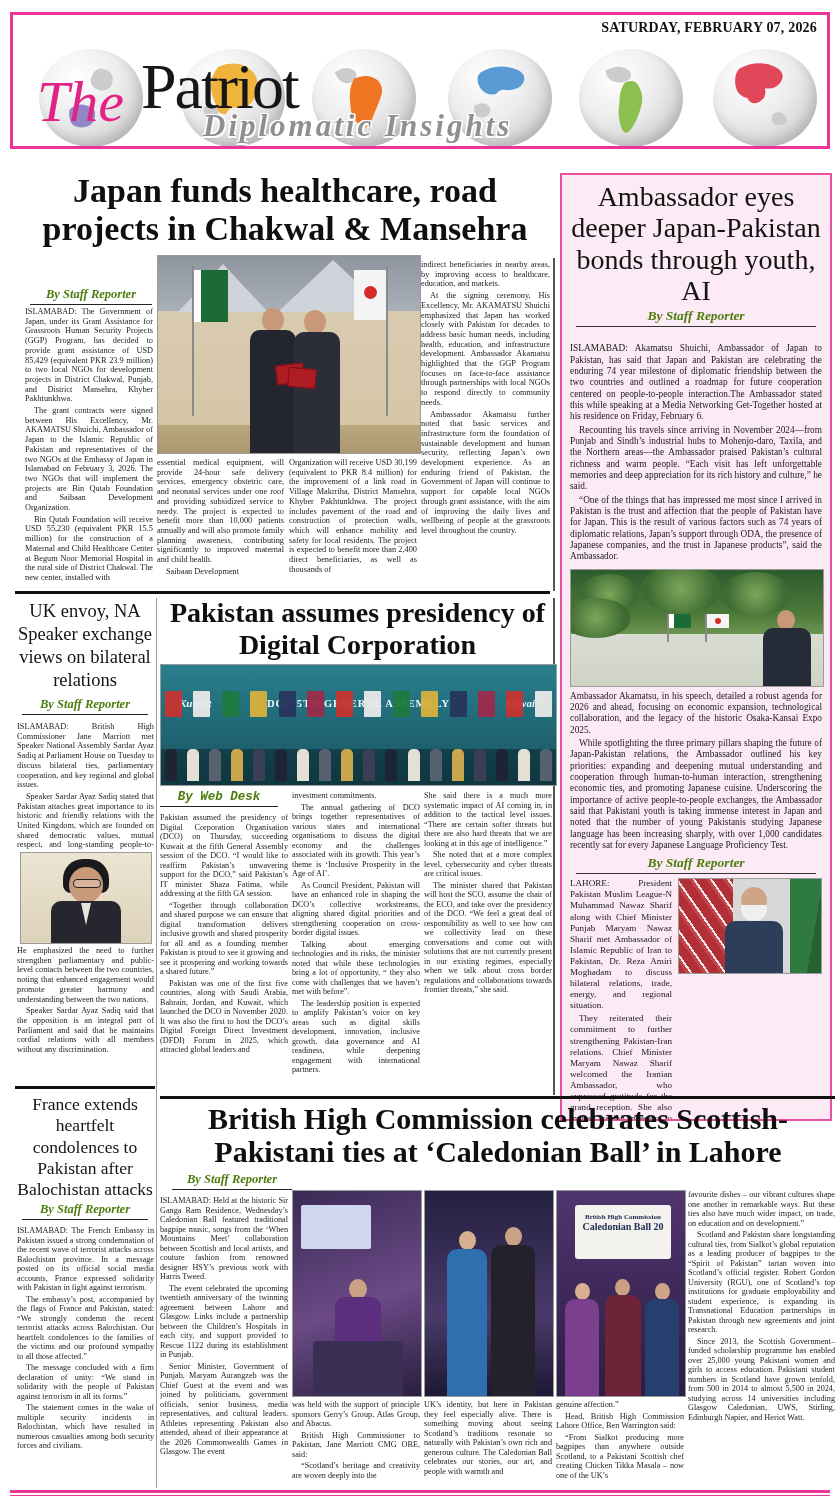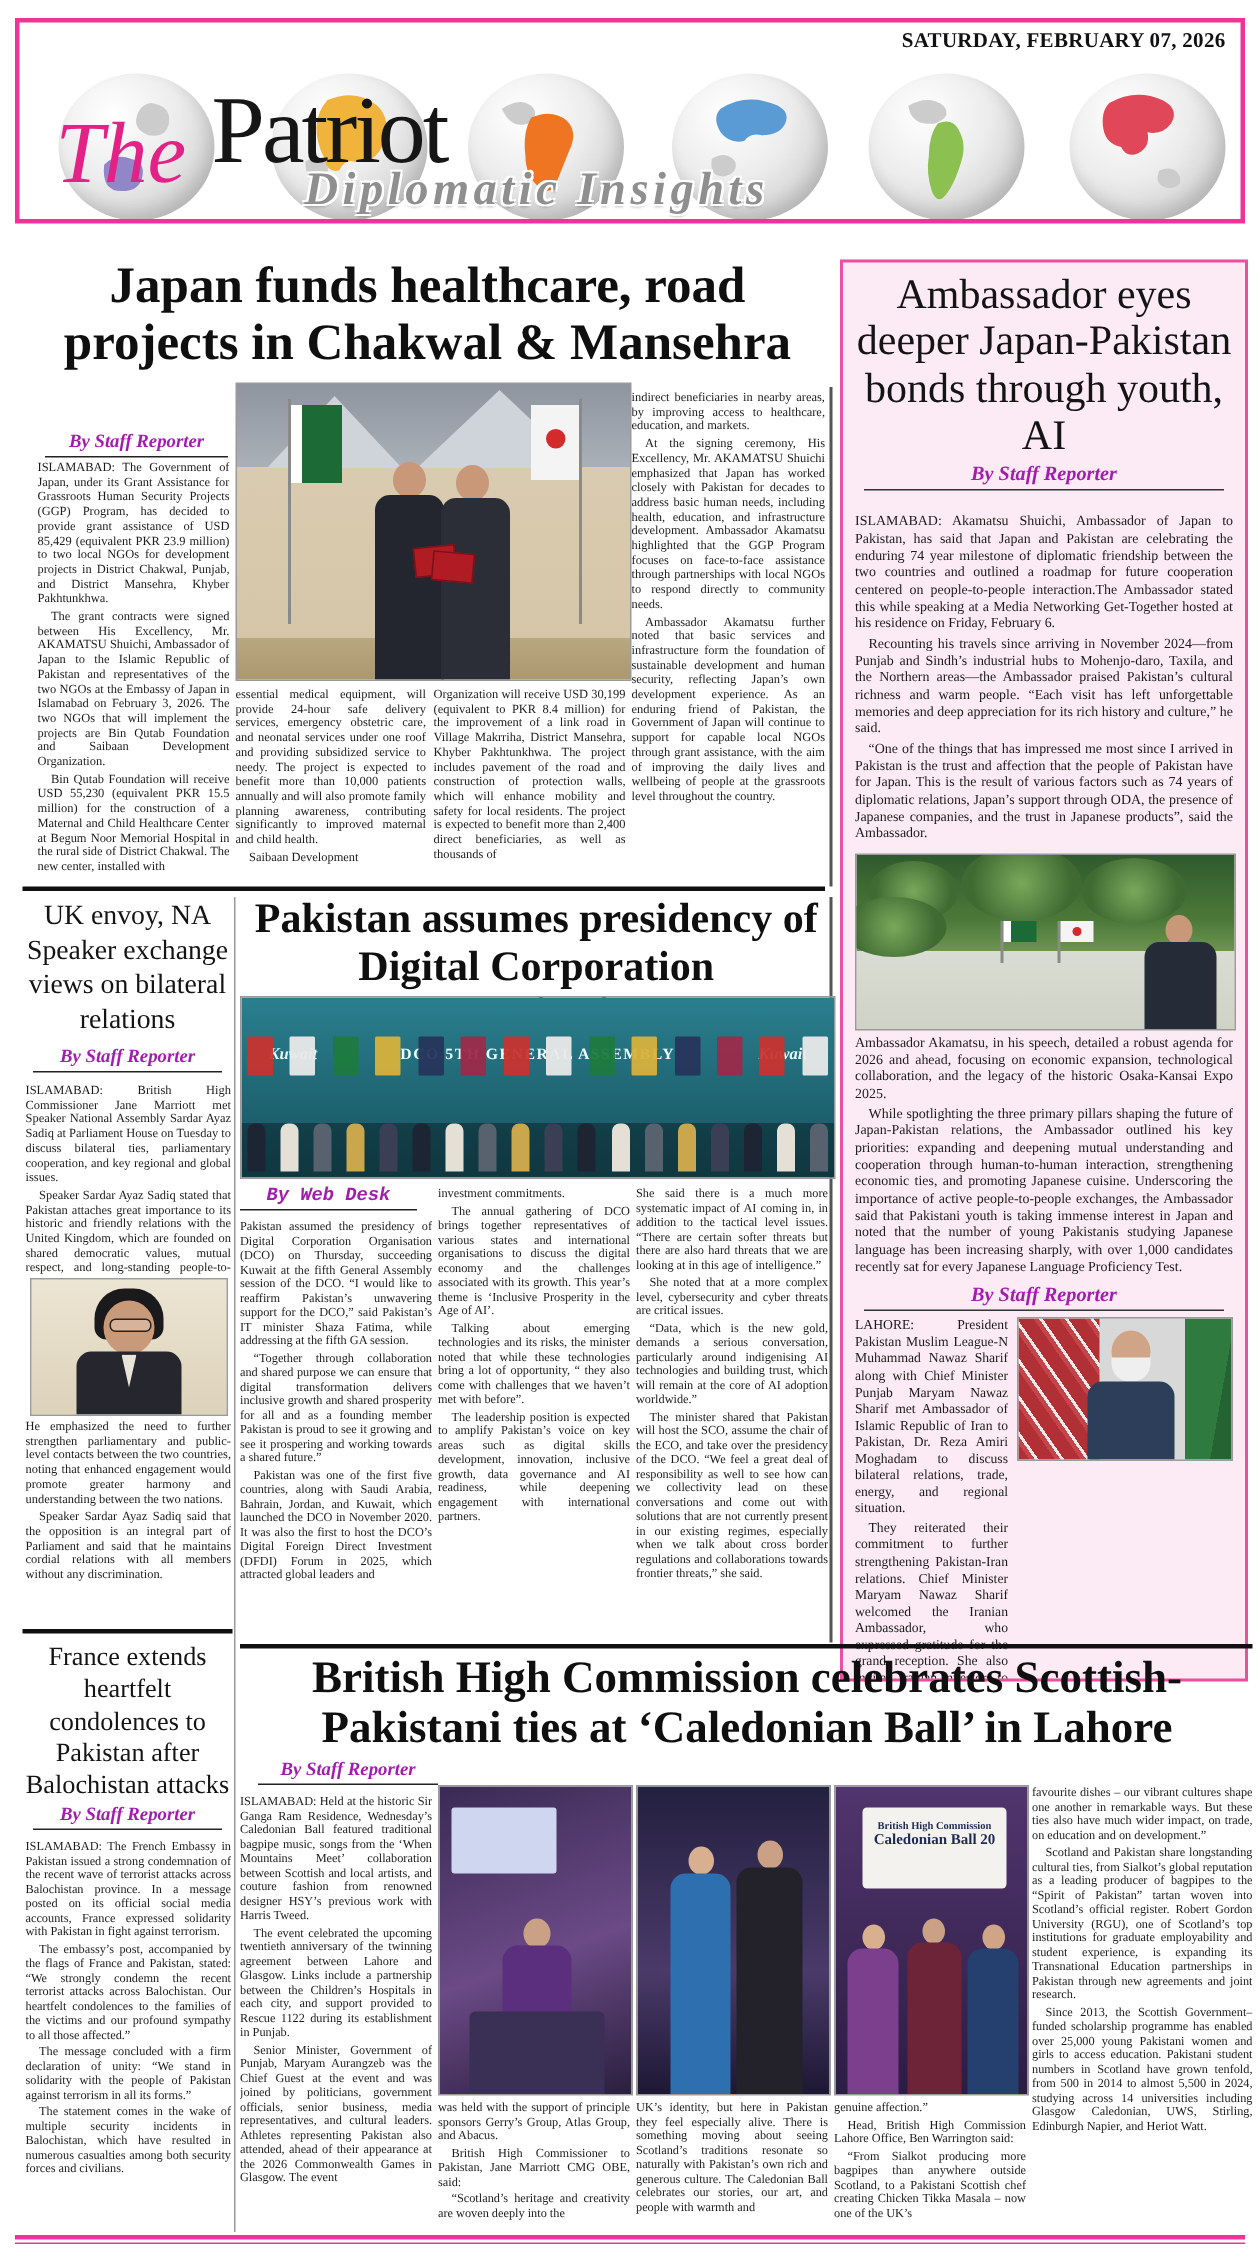--- a/index.html
+++ b/index.html
@@ -17,21 +17,21 @@
   .mh-the{position:absolute;left:24px;top:58px;font-style:italic;font-size:58px;color:#e32286;z-index:4;line-height:1;}
   .mh-patriot{position:absolute;left:128px;top:40px;font-size:64px;color:#161616;z-index:4;line-height:1;letter-spacing:-2px;}
   .mh-tagline{position:absolute;left:190px;top:93px;z-index:5;font-style:italic;font-weight:bold;font-size:31px;
       letter-spacing:3px;color:#8f8f8f;
       text-shadow:-1.5px -1.5px 0 #fff,1.5px -1.5px 0 #fff,-1.5px 1.5px 0 #fff,1.5px 1.5px 0 #fff,0 2px 2px rgba(0,0,0,.25);}
 
   
   .hl{font-weight:bold;text-align:center;color:#0f0f0f;}
   .hl-light{font-weight:normal;text-align:center;color:#141414;}
   .byline{font-weight:bold;font-style:italic;font-size:12.5px;text-align:center;
-          border-bottom:1.5px solid #222;padding-bottom:2px;color:#a21caf;}
+          border-bottom:1.5px solid #222;padding-bottom:2px;color:#4d7c0f;}
   .body{ text-align:justify;overflow:hidden;}
   .body p{margin:0 0 2px 0;text-indent:9px;}
   .body p:first-child{text-indent:0;}
   .b83{font-size:8.3px;line-height:1.17;}
   .b82{font-size:8.2px;line-height:1.16;}
   .b93{font-size:9.3px;line-height:1.22;}
 
   .rule-h{background:#101010;}
   .rule-v{background:#555;}
   .pink-line{background:#ee3597;}
@@ -304,27 +304,27 @@
 
   <div class="abs byline" style="left:160px;top:790px;width:118px;font-family:Liberation Mono, monospace;">By Web Desk</div>
   <div class="abs body b82" style="left:160px;top:813px;width:128px;height:280px;">
       <p>Pakistan assumed the presidency of Digital Corporation Organisation (DCO) on Thursday, succeeding Kuwait at the fifth General Assembly session of the DCO. “I would like to reaffirm Pakistan’s unwavering support for the DCO,” said Pakistan’s IT minister Shaza Fatima, while addressing at the fifth GA session.</p>
       <p>“Together through collaboration and shared purpose we can ensure that digital transformation delivers inclusive growth and shared prosperity for all and as a founding member Pakistan is proud to see it growing and see it prospering and working towards a shared future.”</p>
       <p>Pakistan was one of the first five countries, along with Saudi Arabia, Bahrain, Jordan, and Kuwait, which launched the DCO in November 2020. It was also the first to host the DCO’s Digital Foreign Direct Investment (DFDI) Forum in 2025, which attracted global leaders and</p>
     </div>
   <div class="abs body b82" style="left:292px;top:791px;width:128px;height:302px;">
       <p>investment commitments.</p>
       <p>The annual gathering of DCO brings together representatives of various states and international organisations to discuss the digital economy and the challenges associated with its growth. This year’s theme is ‘Inclusive Prosperity in the Age of AI’.</p>
+      <p>As Council President, Pakistan will have an enhanced role in shaping the DCO’s collective workstreams, aligning shared digital priorities and strengthening cooperation on cross-border digital issues.</p>
       <p>Talking about emerging technologies and its risks, the minister noted that while these technologies bring a lot of opportunity, “ they also come with challenges that we haven’t met with before”.</p>
       <p>The leadership position is expected to amplify Pakistan’s voice on key areas such as digital skills development, innovation, inclusive growth, data governance and AI readiness, while deepening engagement with international partners.</p>
     </div>
   <div class="abs body b82" style="left:424px;top:791px;width:128px;height:302px;">
       <p>She said there is a much more systematic impact of AI coming in, in addition to the tactical level issues. “There are certain softer threats but there are also hard threats that we are looking at in this age of intelligence.”</p>
       <p>She noted that at a more complex level, cybersecurity and cyber threats are critical issues.</p>
-      <p>“Data, which is the new gold, demands a serious conversation, particularly around indigenising AI technologies and building trust, which will remain at the core of AI adoption worldwide.”</p>
       <p>The minister shared that Pakistan will host the SCO, assume the chair of the ECO, and take over the presidency of the DCO. “We feel a great deal of responsibility as well to see how can we collectivity lead on these conversations and come out with solutions that are not currently present in our existing regimes, especially when we talk about cross border regulations and collaborations towards frontier threats,” she said.</p>
     </div>
 
   <div class="abs rule-h" style="left:160px;top:1096px;width:675px;height:3px;"></div>
 
   <div class="abs hl" style="left:163px;top:1102px;width:670px;font-size:30px;line-height:1.1;">British High Commission celebrates Scottish-Pakistani ties at ‘Caledonian Ball’ in Lahore</div>
   <div class="abs byline" style="left:172px;top:1172px;width:120px;">By Staff Reporter</div>
 
   <div class="abs body b82" style="left:160px;top:1196px;width:128px;height:292px;">
       <p>ISLAMABAD: Held at the historic Sir Ganga Ram Residence, Wednesday’s Caledonian Ball featured traditional bagpipe music, songs from the ‘When Mountains Meet’ collaboration between Scottish and local artists, and couture fashion from renowned designer HSY’s previous work with Harris Tweed.</p>

